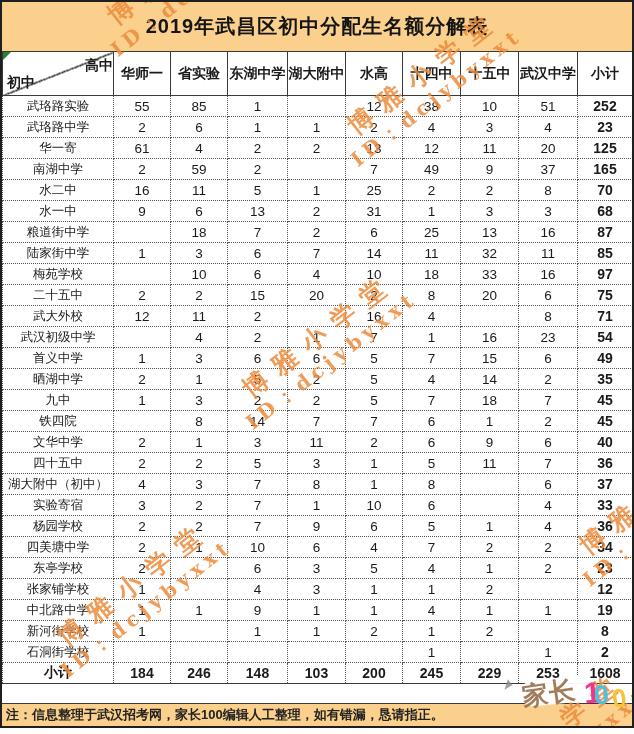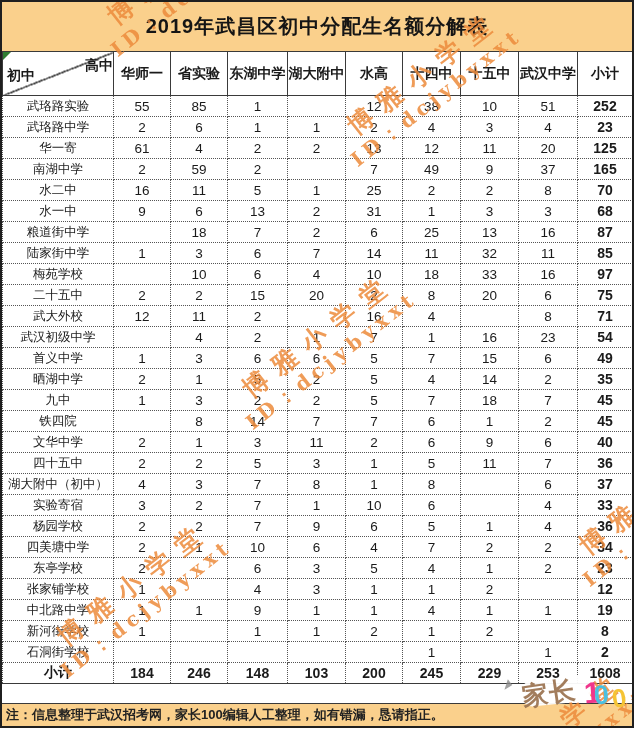--- a/index.html
+++ b/index.html
@@ -30,21 +30,21 @@
   td.name{ font-size:12.5px; }
   td.subtotal{ font-weight:bold; font-size:14px; }
   tr.total-row td{ font-weight:bold; font-size:14px; border-bottom:1px solid #3a3a3a; }
   th.corner{ position:relative;
     background:
       linear-gradient(to bottom right,
         transparent calc(50% - 0.8px), #444 calc(50% - 0.8px),
         #444 calc(50% + 0.8px), transparent calc(50% + 0.8px)) #fff;
   }
   .corner-top{ position:absolute; top:5px; right:0; font-size:14px; font-weight:bold;}
-  .corner-bottom{ position:absolute; bottom:10px; left:4px; font-size:14px; font-weight:bold;}
+  .corner-bottom{ position:absolute; bottom:3px; left:4px; font-size:14px; font-weight:bold;}
   .corner-flag{ position:absolute; top:0; left:0; width:0; height:0;
     border-top:8px solid #2f7d32; border-right:8px solid transparent;}
   .footer-band{
     position:absolute; left:0; right:0; bottom:0; height:23px; background:#FAD08C;
     display:flex; align-items:center; font-size:13px; font-weight:bold;
     color:#222; padding-left:4px; box-sizing:border-box;
     border-top:1px solid #3a3a3a; z-index:4;
   }
   
   .wm{ position:absolute; width:250px; transform:rotate(-38deg);

